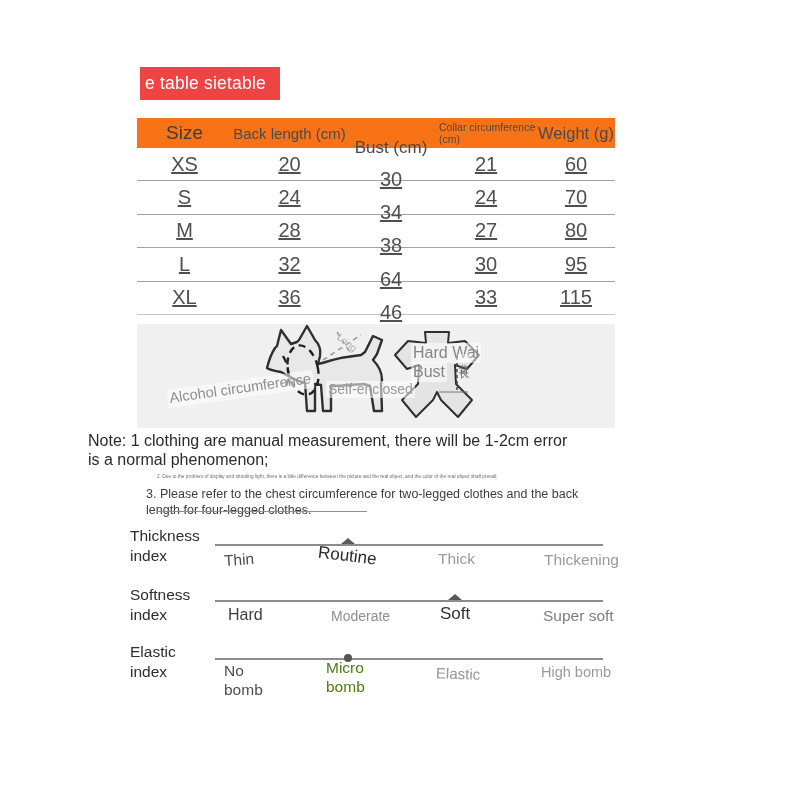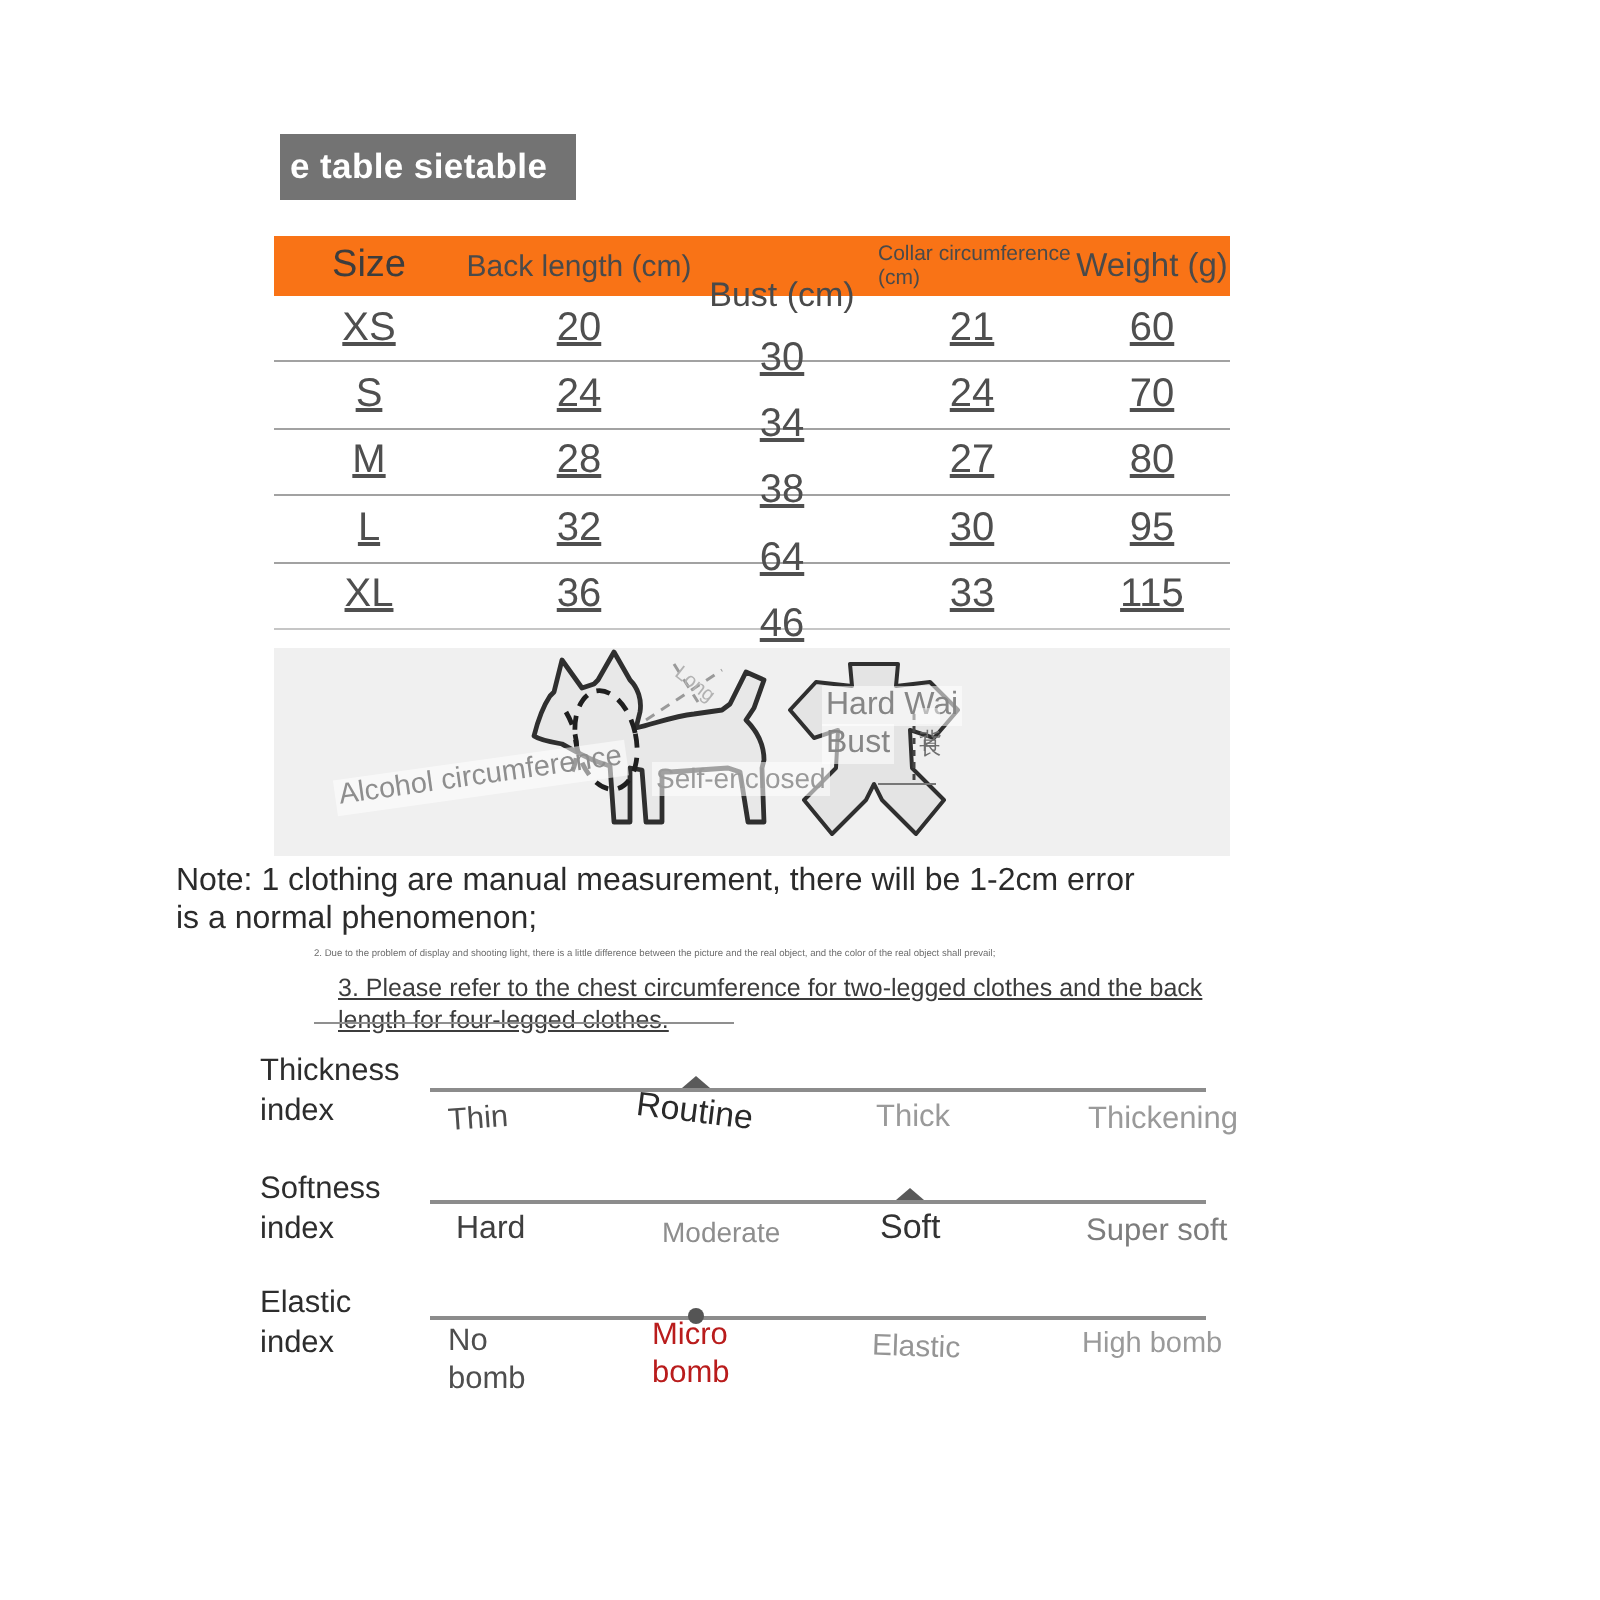--- a/index.html
+++ b/index.html
@@ -1,21 +1,21 @@
 <!DOCTYPE html>
 <html><head>
 <meta charset="utf-8">
 <style>
   html,body{margin:0;padding:0;background:#fff;}
   #page{position:relative;width:800px;height:800px;background:#ffffff;overflow:hidden;
         font-family:"Liberation Sans","DejaVu Sans",sans-serif;}
 
   
-  .badge{position:absolute;left:140px;top:67px;height:33px;background:#737373;color:#fff;
-         display:flex;align-items:center;padding:0 14px 0 5px;font-size:17.5px;font-weight:700;
+  .badge{position:absolute;left:140px;top:67px;height:33px;background:#ef4444;color:#fff;
+         display:flex;align-items:center;padding:0 14px 0 5px;font-size:17.5px;font-weight:400;
          letter-spacing:.2px;}
 
   
   .table{position:absolute;left:137px;top:118px;width:478px;}
   .trh,.tr{display:flex;width:478px;}
   .trh{height:30px;background:#f97316;align-items:center;}
   .tr{height:32.4px;align-items:center;border-bottom:1px solid #a2a2a2;}
   .tr:last-child{border-bottom:1px solid #c6c6c6;}
   .c{display:flex;align-items:center;justify-content:center;text-align:center;}
   .c0{width:95px;} .c1{width:115px;} .c2{width:88px;margin-top:30px;} .c3{width:102px;} .c4{width:78px;}
@@ -36,21 +36,21 @@
   .lbl-self{left:189px;top:57px;font-size:14px;color:#9a9a9a;}
   .lbl-cardwai{left:274px;top:19px;font-size:16px;color:#868686;}
   .lbl-bust{left:274px;top:38px;font-size:16px;color:#868686;}
   .lbl-cn{left:321px;top:30px;font-size:11px;color:#6f6f6f;writing-mode:vertical-rl;
           letter-spacing:3px;background:rgba(255,255,255,.45);padding:1px 0;}
 
   
   .note-big{position:absolute;left:88px;font-size:16px;color:#2b2b2b;white-space:nowrap;}
   .note-tiny{position:absolute;left:157px;top:474px;font-size:8px;color:#6d6d6d;width:690px;
              transform:scale(.6);transform-origin:0 0;white-space:nowrap;}
-  .note-3{position:absolute;left:169px;top:487px;width:462px;font-size:12.5px;line-height:15.5px;color:#3c3c3c;text-decoration:underline;}
+  .note-3{position:absolute;left:146px;top:487px;width:462px;font-size:12.5px;line-height:15.5px;color:#3c3c3c;}
   .note-underline{position:absolute;left:157px;top:511px;width:210px;height:1px;background:#8f8f8f;}
 
   
   .idx-label{position:absolute;left:130px;width:85px;font-size:15.5px;line-height:19.5px;color:#2d2d2d;}
   .scale-line{position:absolute;left:215px;width:388px;height:2px;background:#8c8c8c;}
   .tri{position:absolute;width:0;height:0;border-left:7px solid transparent;border-right:7px solid transparent;
        border-bottom:6px solid #5a5a5a;}
   .dot{position:absolute;width:8px;height:8px;border-radius:50%;background:#555;}
   .opt{position:absolute;white-space:nowrap;}
   .opt.wrap{white-space:normal;line-height:19px;}
@@ -59,21 +59,21 @@
   .r0o1{left:318px;top:546px;font-size:17px;color:#2a2a2a;transform:rotate(7deg);}
   .r0o2{left:438px;top:550px;font-size:15.5px;color:#9a9a9a;}
   .r0o3{left:544px;top:551px;font-size:15.5px;color:#9a9a9a;}
   
   .r1o0{left:228px;top:606px;font-size:16px;color:#3f3f3f;}
   .r1o1{left:331px;top:608px;font-size:14px;color:#8e8e8e;}
   .r1o2{left:440px;top:604px;font-size:17px;color:#333333;}
   .r1o3{left:543px;top:607px;font-size:15.5px;color:#7d7d7d;}
   
   .r2o0{left:224px;top:661px;font-size:15.5px;color:#4e4e4e;width:48px;}
-  .r2o1{left:326px;top:658px;font-size:15.5px;color:#b91c1c;width:52px;}
+  .r2o1{left:326px;top:658px;font-size:15.5px;color:#4d7c0f;width:52px;}
   .r2o2{left:436px;top:665px;font-size:15px;color:#959595;transform:rotate(2deg);}
   .r2o3{left:541px;top:664px;font-size:14.5px;color:#9a9a9a;}
 </style>
 </head>
 <body>
 
 <div id="page">
 
   <div class="badge">
     <span>e table sietable</span>

